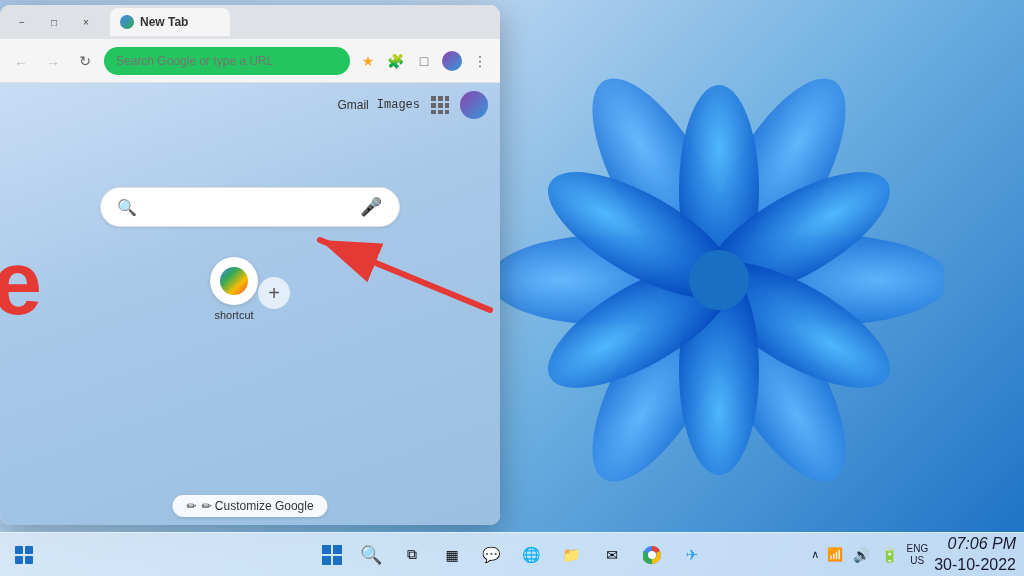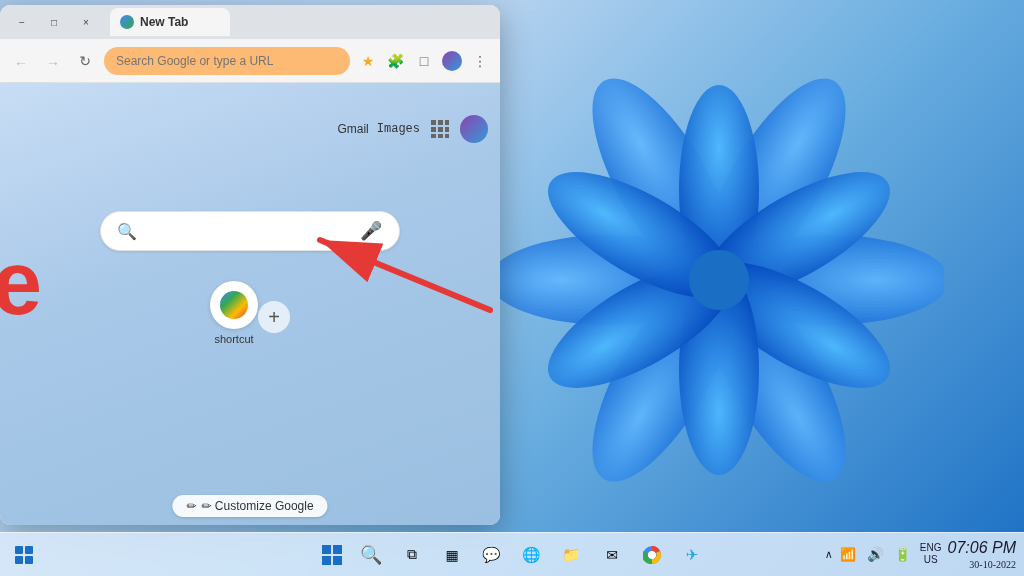--- a/index.html
+++ b/index.html
@@ -96,22 +96,21 @@
       cursor: pointer;
     }
 
     .clock-time {
       font-size: 16px;
       font-weight: 500;
       font-style: italic;
     }
 
     .clock-date {
-      font-size: 10px;
-      font-family: Liberation Serif, serif;
+      font-size: 16px;
     }
 
     .lang-indicator {
       font-size: 10px;
       line-height: 1.2;
       text-align: center;
     }
 
     
     .browser-window {
@@ -204,21 +203,21 @@
     .nav-btn.disabled {
       color: #bbb;
       cursor: default;
     }
 
     .address-input {
       flex: 1;
       height: 28px;
       border: none;
       border-radius: 14px;
-      background: #fdba74;
+      background: #22c55e;
       padding: 0 12px;
       font-size: 12px;
       color: #333;
       outline: none;
     }
 
     .address-icons {
       display: flex;
       align-items: center;
       gap: 4px;
@@ -339,21 +338,20 @@
       height: 100%;
     }
 
     .google-header {
       display: flex;
       align-items: center;
       justify-content: flex-end;
       width: 100%;
       padding: 8px 12px;
       gap: 8px;
-      margin-top: 24px;
     }
 
     .gmail-link {
       font-size: 12px;
       color: #333;
       cursor: pointer;
       text-decoration: none;
     }
 
     .images-link {

